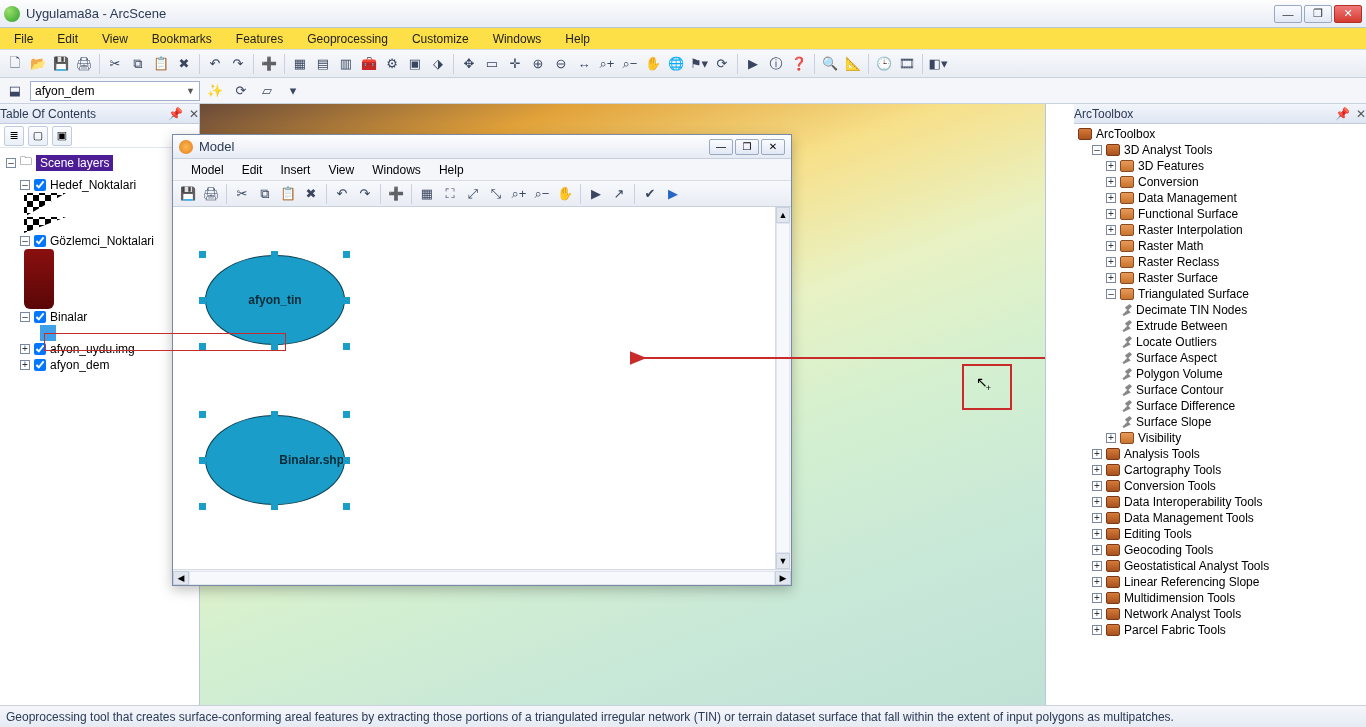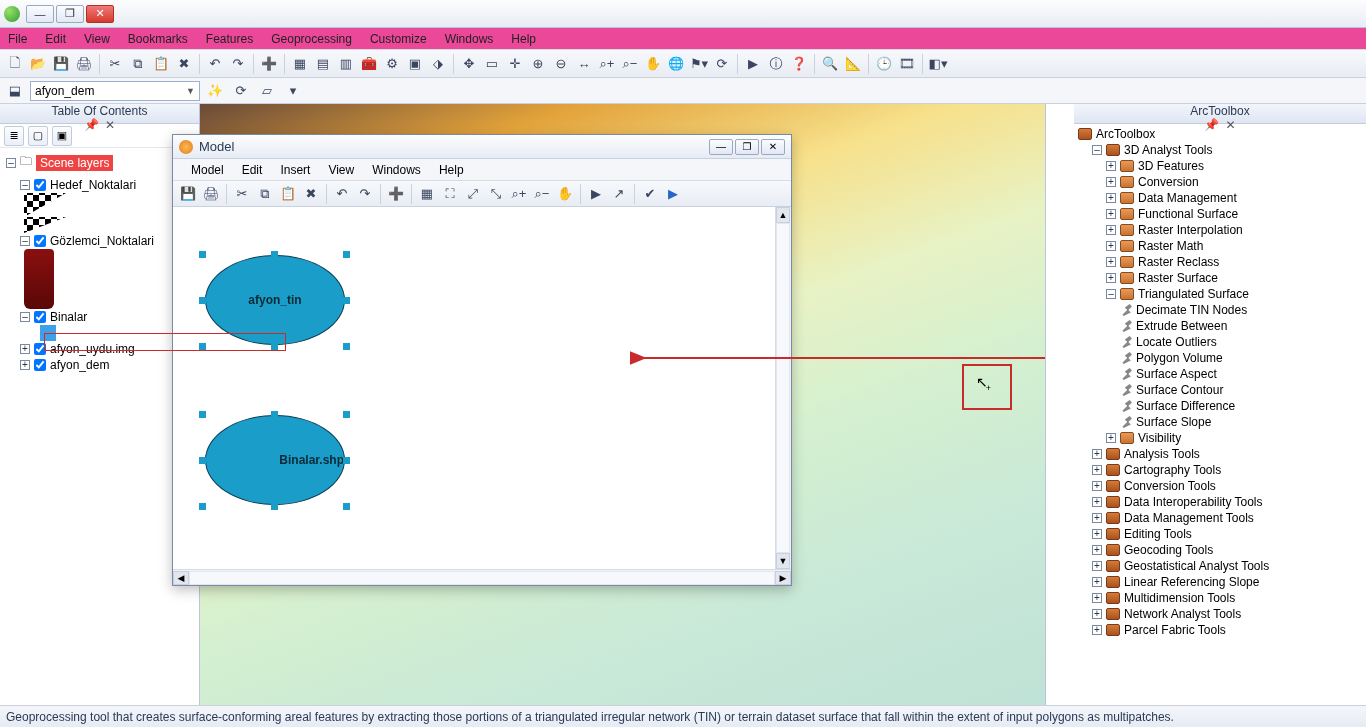--- a/index.html
+++ b/index.html
@@ -7,45 +7,45 @@
 
 
 .titlebar { height: 28px; background: linear-gradient(#fdfdfe,#e8ecf4); border-bottom: 1px solid #b9c6da; display: flex; align-items: center; padding: 0 4px; }
 .titlebar .appicon { width: 16px; height: 16px; margin-right: 6px; background: radial-gradient(circle at 30% 30%, #9be06a, #2e9e2e); border-radius: 50%; }
 .titlebar .title { flex: 1; color: #2b3a55; font-size: 13px; }
 .winbtns { display: flex; gap: 2px; }
 .winbtn { width: 28px; height: 18px; border: 1px solid #9aa9c2; background: linear-gradient(#fafcff,#e2e8f4); border-radius: 2px; display:flex; align-items:center; justify-content:center; font-size:11px; color:#333; }
 .winbtn.close { background: linear-gradient(#f07a7a,#d43a2f); color:#fff; border-color:#b42f25; }
 
 
-.menubar { height: 22px; background: #ec4899; border-bottom: 1px solid #d6dbe4; display:flex; align-items:center; gap: 2px; }
+.menubar { height: 22px; background: #fde047; border-bottom: 1px solid #d6dbe4; display:flex; align-items:center; padding-left:6px; gap: 8px; }
 .menubar span { padding: 2px 8px; color:#222; }
 
 
 .toolbar { height: 28px; background: linear-gradient(#f7f9fc,#e8ecf3); border-bottom:1px solid #c9d1de; display:flex; align-items:center; padding:0 4px; gap:1px; }
 .tbtn { width:22px; height:22px; border:1px solid transparent; display:flex; align-items:center; justify-content:center; font-size:13px; color:#3a4660; border-radius:2px; }
 .tsep { width:1px; height:20px; background:#c9d1de; margin:0 3px; }
 
 
 .subbar { height:26px; background:#f4f6fa; border-bottom:1px solid #c9d1de; display:flex; align-items:center; padding:0 4px; gap:4px; }
 .subbar .combo { width:170px; height:20px; border:1px solid #9fb0cc; background:#fff; display:flex; align-items:center; padding:0 4px; justify-content:space-between; }
 .subbar .combo .dd { font-size:9px; color:#555; }
 
 
 .workarea { position:absolute; top:104px; left:0; right:0; bottom:22px; display:flex; }
 .leftpane { width:200px; border-right:1px solid #b9c6da; display:flex; flex-direction:column; background:#fff; }
-.panehdr { height:20px; background:linear-gradient(#f2f5fb,#dfe6f2); border-bottom:1px solid #c3ccdc; display:flex; align-items:center; padding:0 0; color:#2b3a55; justify-content:space-between;flex-direction:column; }
+.panehdr { height:20px; background:linear-gradient(#f2f5fb,#dfe6f2); border-bottom:1px solid #c3ccdc; display:flex; align-items:center; padding:0 0; color:#2b3a55; justify-content:space-between; }
 .panehdr .pctl { display:flex; gap:6px; font-size:10px; color:#555; }
 .tocbtns { height:24px; border-bottom:1px solid #e1e6ef; display:flex; align-items:center; gap:4px; padding:0 4px; }
 .tocbtn { width:20px; height:20px; border:1px solid #c1cbdc; background:linear-gradient(#fbfcfe,#eaf0f9); border-radius:2px; display:flex; align-items:center; justify-content:center; font-size:11px; }
 
 .toc { flex:1; padding:4px 6px; overflow:auto; }
 .tocgroup { margin-bottom:4px; }
 .rootrow { display:flex; align-items:center; gap:4px; }
-.rootrow .label { background:#ef4444; color:#fff; padding:1px 4px; }
+.rootrow .label { background:#4c1d95; color:#fff; padding:1px 4px; }
 .layerrow { display:flex; align-items:center; gap:4px; padding:1px 0 1px 14px; }
 .layerrow input { width:12px; height:12px; }
 .expander { width:10px; height:10px; border:1px solid #7a89a2; display:inline-flex; align-items:center; justify-content:center; font-size:10px; line-height:1; color:#333; }
 
 .centerpane { flex:1; position:relative; background: linear-gradient(160deg,#6a4a38 0%, #e2a23a 15%, #f7e08a 30%, #e8f2c4 45%, #d4f0d0 60%, #c8e8d8 80%, #bfe2d6 100%); overflow:hidden; border-right:1px solid #b9c6da; }
 .centerpane .scenemark { position:absolute; font-weight:bold; color:#2444a0; text-shadow:0 0 2px #fff; }
 .centerpane .flagmark { position:absolute; font-size:18px; color:#555; opacity:.7; }
 
 
 .modelwin { position:absolute; left:378px; top:138px; width:620px; height:452px; background:#14b8a6; border:1px solid #7a8aa5; box-shadow:0 4px 12px rgba(0,0,0,.25); display:flex; flex-direction:column; }
@@ -88,20 +88,21 @@
 .treerow.seltool { background:#eef4ff; }
 
 
 .statusbar { position:absolute; left:0; right:0; bottom:0; height:22px; background:linear-gradient(#f4f6fa,#e6ebf4); border-top:1px solid #c9d1de; display:flex; align-items:center; padding:0 6px; color:#2b3a55; }
 </style>
 </head>
 <body>
 
 <div class="titlebar">
   <div class="appicon"></div>
+  <div class="title">Uygulama8a - ArcScene</div>
   <div class="winbtns">
     <div class="winbtn">—</div>
     <div class="winbtn">❐</div>
     <div class="winbtn close">✕</div>
   </div>
 </div>
 
 <div class="menubar">
   <span>File</span>
   <span>Edit</span>
@@ -401,25 +402,25 @@
       <div class="treerow lvl3">
           <span class="ticon tool"></span>
           <span>Extrude Between</span>
         </div>
       <div class="treerow lvl3">
           <span class="ticon tool"></span>
           <span>Locate Outliers</span>
         </div>
       <div class="treerow lvl3">
           <span class="ticon tool"></span>
+          <span>Surface Aspect</span>
+        </div>
+      <div class="treerow lvl3">
+          <span class="ticon tool"></span>
           <span>Polygon Volume</span>
-        </div>
-      <div class="treerow lvl3">
-          <span class="ticon tool"></span>
-          <span>Surface Aspect</span>
         </div>
       <div class="treerow lvl3">
           <span class="ticon tool"></span>
           <span>Surface Contour</span>
         </div>
       <div class="treerow lvl3">
           <span class="ticon tool"></span>
           <span>Surface Difference</span>
         </div>
       <div class="treerow lvl3">

